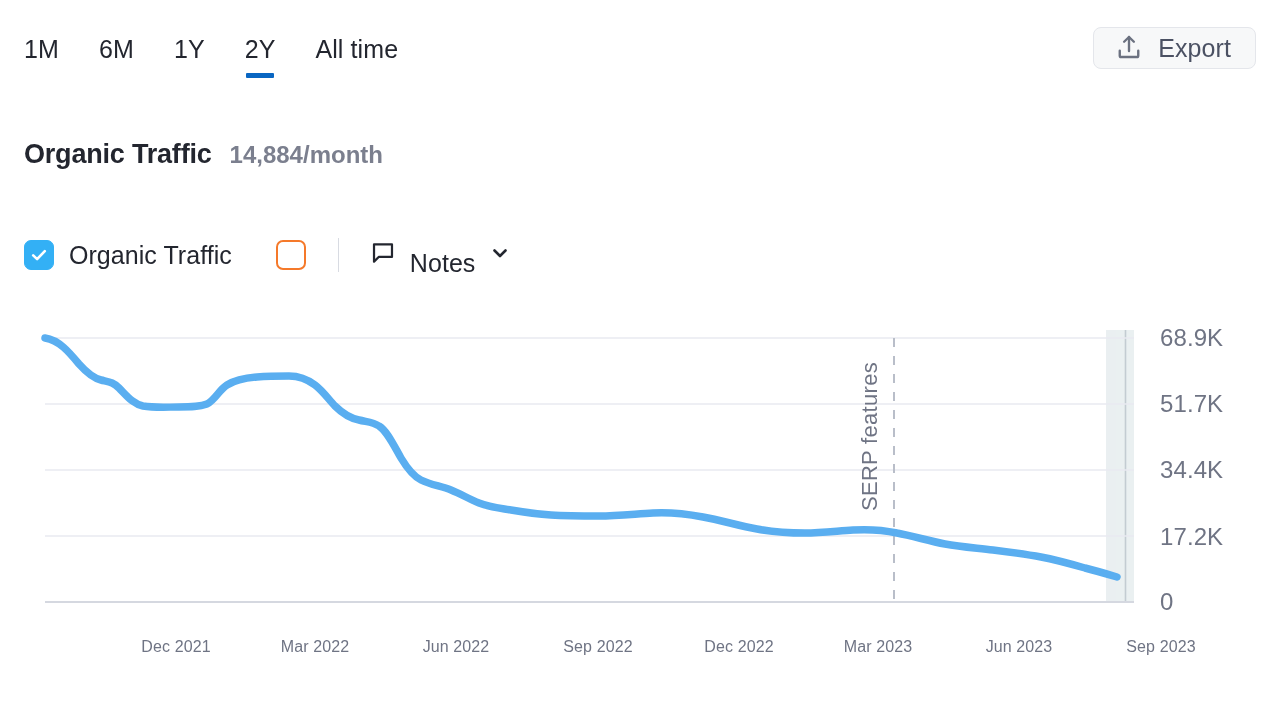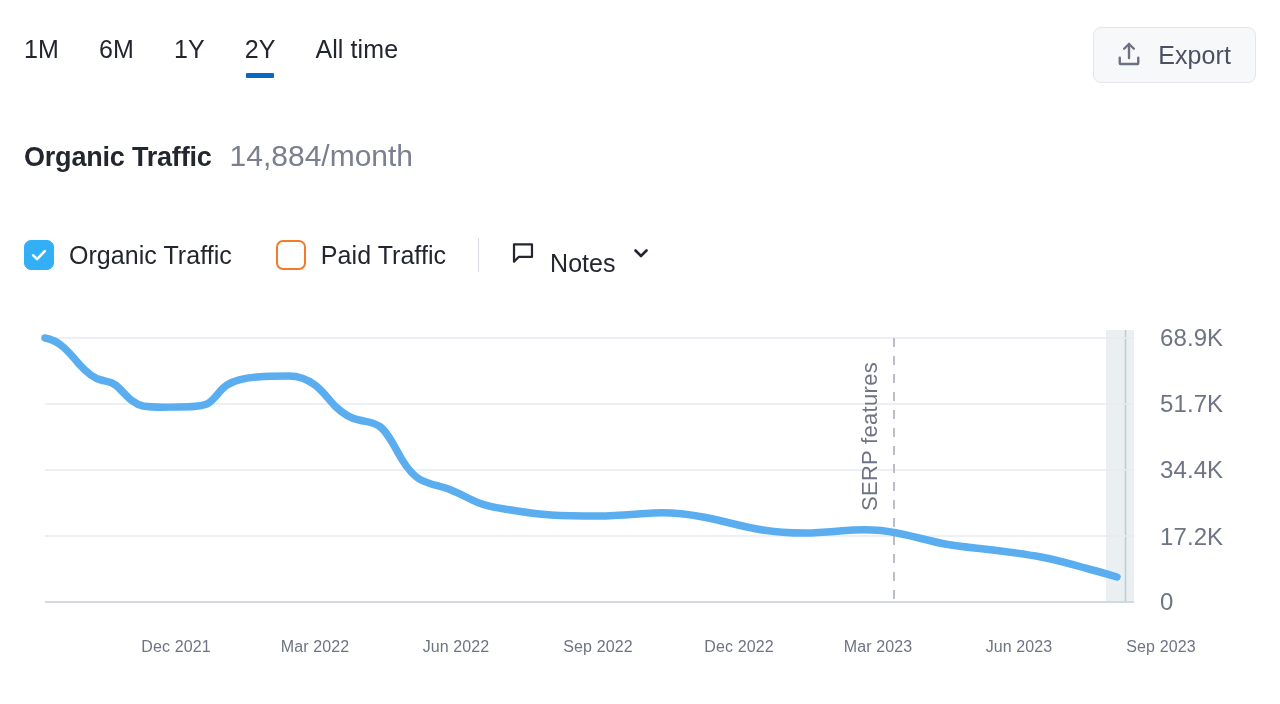--- a/index.html
+++ b/index.html
@@ -29,21 +29,21 @@
   }
   .range-tab:last-child { margin-right: 8px; }
   .range-tab.active::after {
     content: ""; position: absolute;
     left: 1px; right: 1px; bottom: 0; height: 5px;
     background: #0966c2; border-radius: 1px;
   }
 
   .export-btn {
     position: absolute; right: 24px; top: 27px;
-    height: 56px; padding: 0 24px 0 20px;
+    height: 42px; padding: 0 24px 0 20px;
     display: flex; align-items: center; gap: 14px;
     background: #f7f8f9;
     border: 1px solid #e4e6eb;
     border-radius: 8px;
     cursor: pointer;
   }
   .export-btn .label {
     font-size: 25px; color: #4b5163; line-height: 1;
     letter-spacing: .1px;
   }
@@ -52,21 +52,21 @@
   
   .title-row {
     position: absolute; left: 24px; top: 138px;
     display: flex; align-items: baseline; gap: 18px;
   }
   .title-main {
     font-size: 27px; font-weight: 700; color: #23262f;
     letter-spacing: -.2px; line-height: 1.2;
   }
   .title-sub {
-    font-size: 30px; font-weight: 400; color: #7b7f8e;
+    font-size: 24px; font-weight: 700; color: #7b7f8e;
     letter-spacing: 0; line-height: 1.2; text-align: center;
   }
 
   
   .legend-row {
     position: absolute; left: 24px; top: 236px;
     display: flex; align-items: center; height: 38px;
   }
   .legend-item { display: flex; align-items: center; cursor: pointer; }
   .legend-item .box {
@@ -166,21 +166,20 @@
           <path d="M4.2 10.4 L8.1 14.1 L15.8 6.1"></path>
         </svg>
       </span>
       <span class="lbl">Organic Traffic</span>
     </div>
 
     <span class="legend-gap"></span>
 
     <div class="legend-item">
       <span class="box unchecked"></span>
-      <span class="lbl">Paid Traffic</span>
     </div>
 
     <span class="divider"></span>
 
     <div class="notes-btn">
       <span>
         <svg width="28" height="28" viewBox="0 0 24 24" fill="none" stroke="#23262f" stroke-width="1.9" stroke-linejoin="round" stroke-linecap="round">
           <path d="M4.3 4.6 L19.7 4.6 L19.7 15.4 L8.3 15.4 L4.3 19.4 Z"></path>
         </svg>
       </span>

